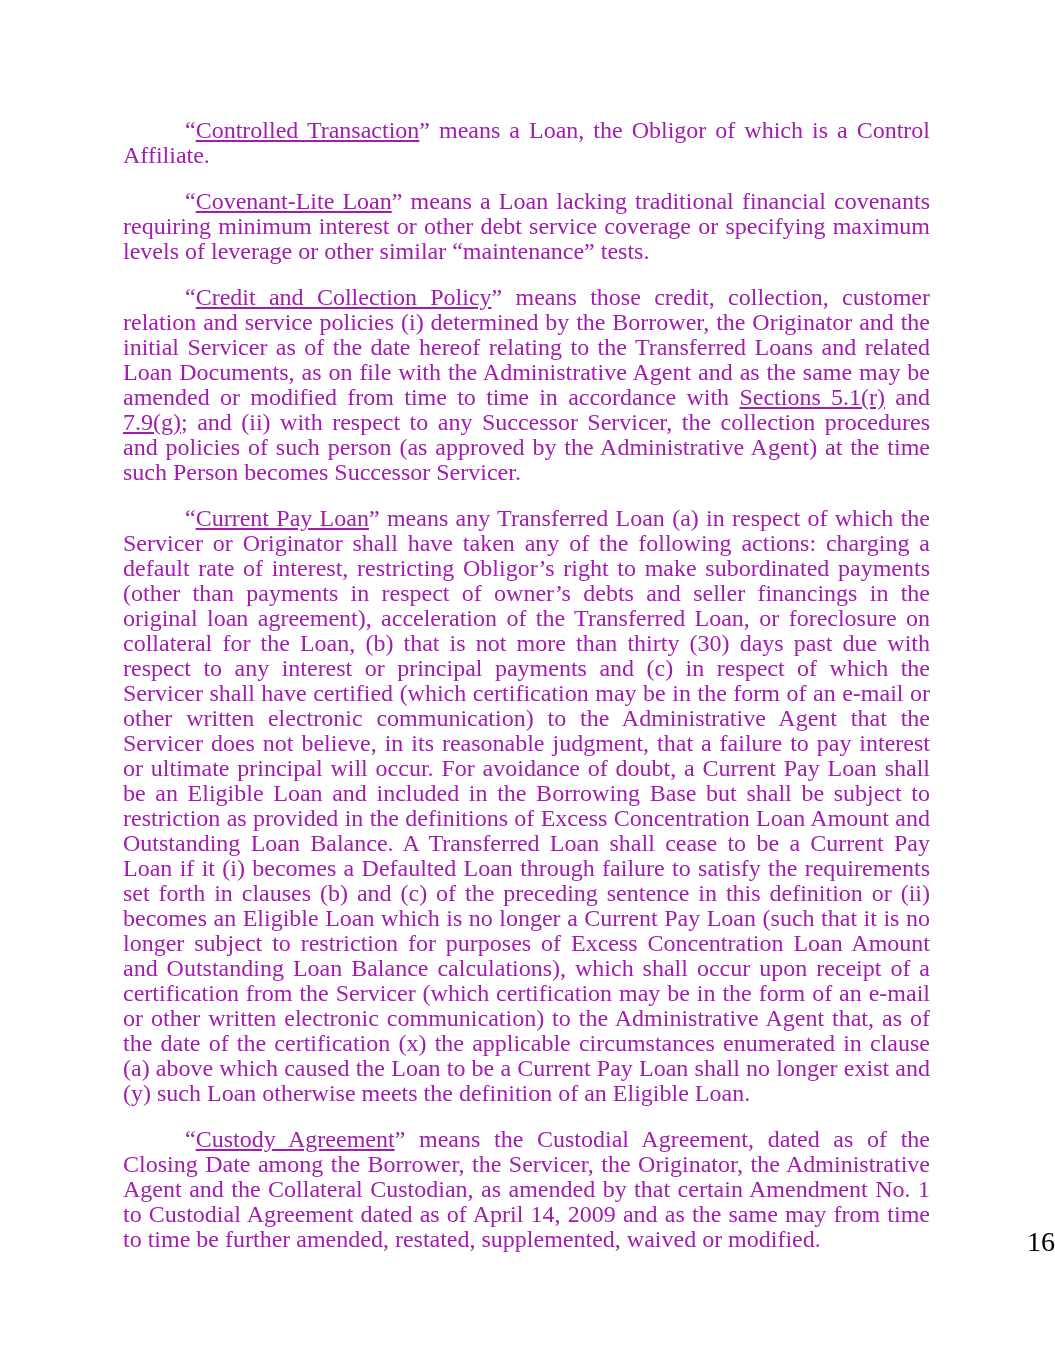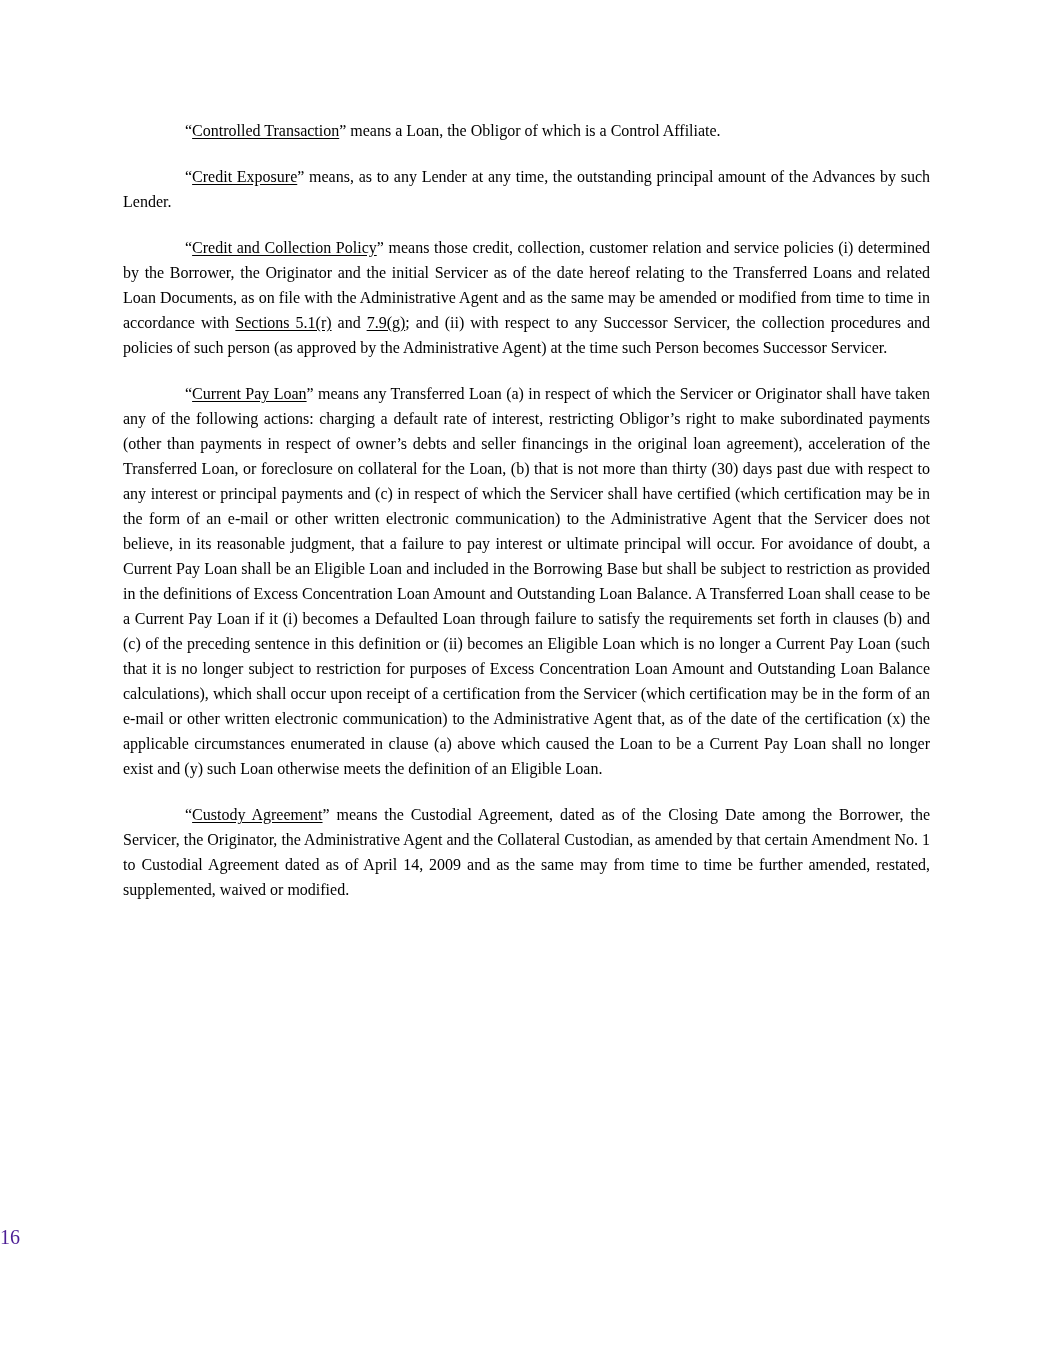--- a/index.html
+++ b/index.html
@@ -18,45 +18,45 @@
     overflow: hidden;
   }
   .content {
     position: absolute;
     left: 123px;
     top: 118px;
     width: 807px;
   }
   .content p {
     margin: 0 0 21px 0;
-    font-size: 16px;
+    font-size: 24px;
     line-height: 25px;
     text-align: justify;
     text-indent: 62px;
-    color: #000000;
+    color: #a21caf;
   }
   .content p span.u {
     text-decoration: underline;
     text-underline-offset: 2px;
   }
   .page-number {
     position: absolute;
     top: 1226px;
     left: 0;
     width: 100%;
-    text-align: left;
-    font-size: 20px;
-    color: #4c1d95;
+    text-align: right;
+    font-size: 28px;
+    color: #000000;
   }
 </style>
 </head>
 <body>
 
 <div class="page">
   <div class="content">
       <p><span>“</span><span class="u">Controlled Transaction</span><span>” means a Loan, the Obligor of which is a Control Affiliate.</span></p>
-      <p><span>“</span><span class="u">Credit Exposure</span><span>” means, as to any Lender at any time, the outstanding principal amount of the Advances by such Lender.</span></p>
+      <p><span>“</span><span class="u">Covenant-Lite Loan</span><span>” means a Loan lacking traditional financial covenants requiring minimum interest or other debt service coverage or specifying maximum levels of leverage or other similar “maintenance” tests.</span></p>
       <p><span>“</span><span class="u">Credit and Collection Policy</span><span>” means those credit, collection, customer relation and service policies (i) determined by the Borrower, the Originator and the initial Servicer as of the date hereof relating to the Transferred Loans and related Loan Documents, as on file with the Administrative Agent and as the same may be amended or modified from time to time in accordance with </span><span class="u">Sections 5.1(r)</span><span> and </span><span class="u">7.9(g)</span><span>; and (ii) with respect to any Successor Servicer, the collection procedures and policies of such person (as approved by the Administrative Agent) at the time such Person becomes Successor Servicer.</span></p>
       <p><span>“</span><span class="u">Current Pay Loan</span><span>” means any Transferred Loan (a) in respect of which the Servicer or Originator shall have taken any of the following actions: charging a default rate of interest, restricting Obligor’s right to make subordinated payments (other than payments in respect of owner’s debts and seller financings in the original loan agreement), acceleration of the Transferred Loan, or foreclosure on collateral for the Loan, (b) that is not more than thirty (30) days past due with respect to any interest or principal payments and (c) in respect of which the Servicer shall have certified (which certification may be in the form of an e-mail or other written electronic communication) to the Administrative Agent that the Servicer does not believe, in its reasonable judgment, that a failure to pay interest or ultimate principal will occur.  For avoidance of doubt, a Current Pay Loan shall be an Eligible Loan and included in the Borrowing Base but shall be subject to restriction as provided in the definitions of Excess Concentration Loan Amount and Outstanding Loan Balance.  A Transferred Loan shall cease to be a Current Pay Loan if it (i) becomes a Defaulted Loan through failure to satisfy the requirements set forth in clauses (b) and (c) of the preceding sentence in this definition or (ii) becomes an Eligible Loan which is no longer a Current Pay Loan (such that it is no longer subject to restriction for purposes of Excess Concentration Loan Amount and Outstanding Loan Balance calculations), which shall occur upon receipt of a certification from the Servicer (which certification may be in the form of an e-mail or other written electronic communication) to the Administrative Agent that, as of the date of the certification (x) the applicable circumstances enumerated in clause (a) above which caused the Loan to be a Current Pay Loan shall no longer exist and (y) such Loan otherwise meets the definition of an Eligible Loan.</span></p>
       <p><span>“</span><span class="u">Custody Agreement</span><span>” means the Custodial Agreement, dated as of the Closing Date among the Borrower, the Servicer, the Originator, the Administrative Agent and the Collateral Custodian, as amended by that certain Amendment No. 1 to Custodial Agreement dated as of April 14, 2009 and as the same may from time to time be further amended, restated, supplemented, waived or modified.</span></p>
     </div>
   <div class="page-number">16</div>
 </div>
 
 </body></html>

